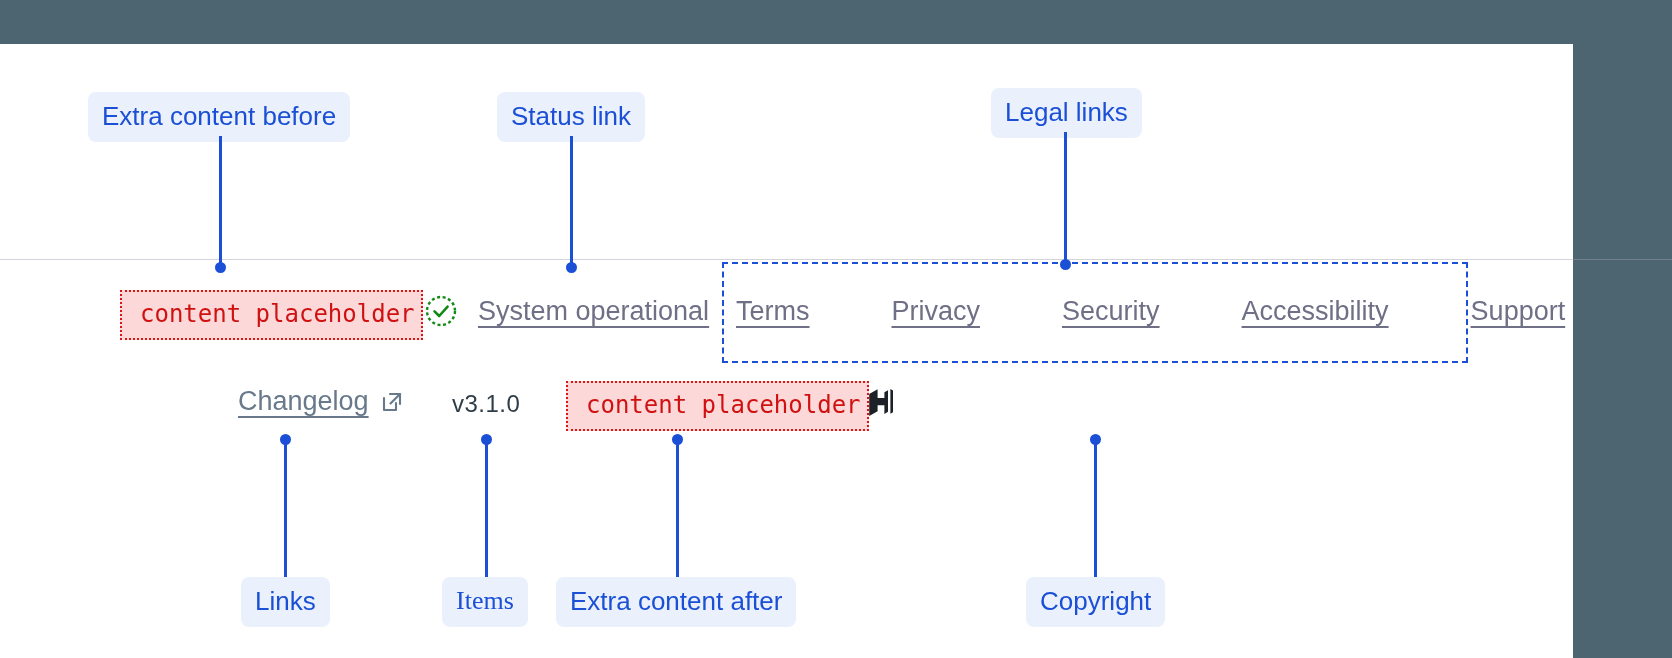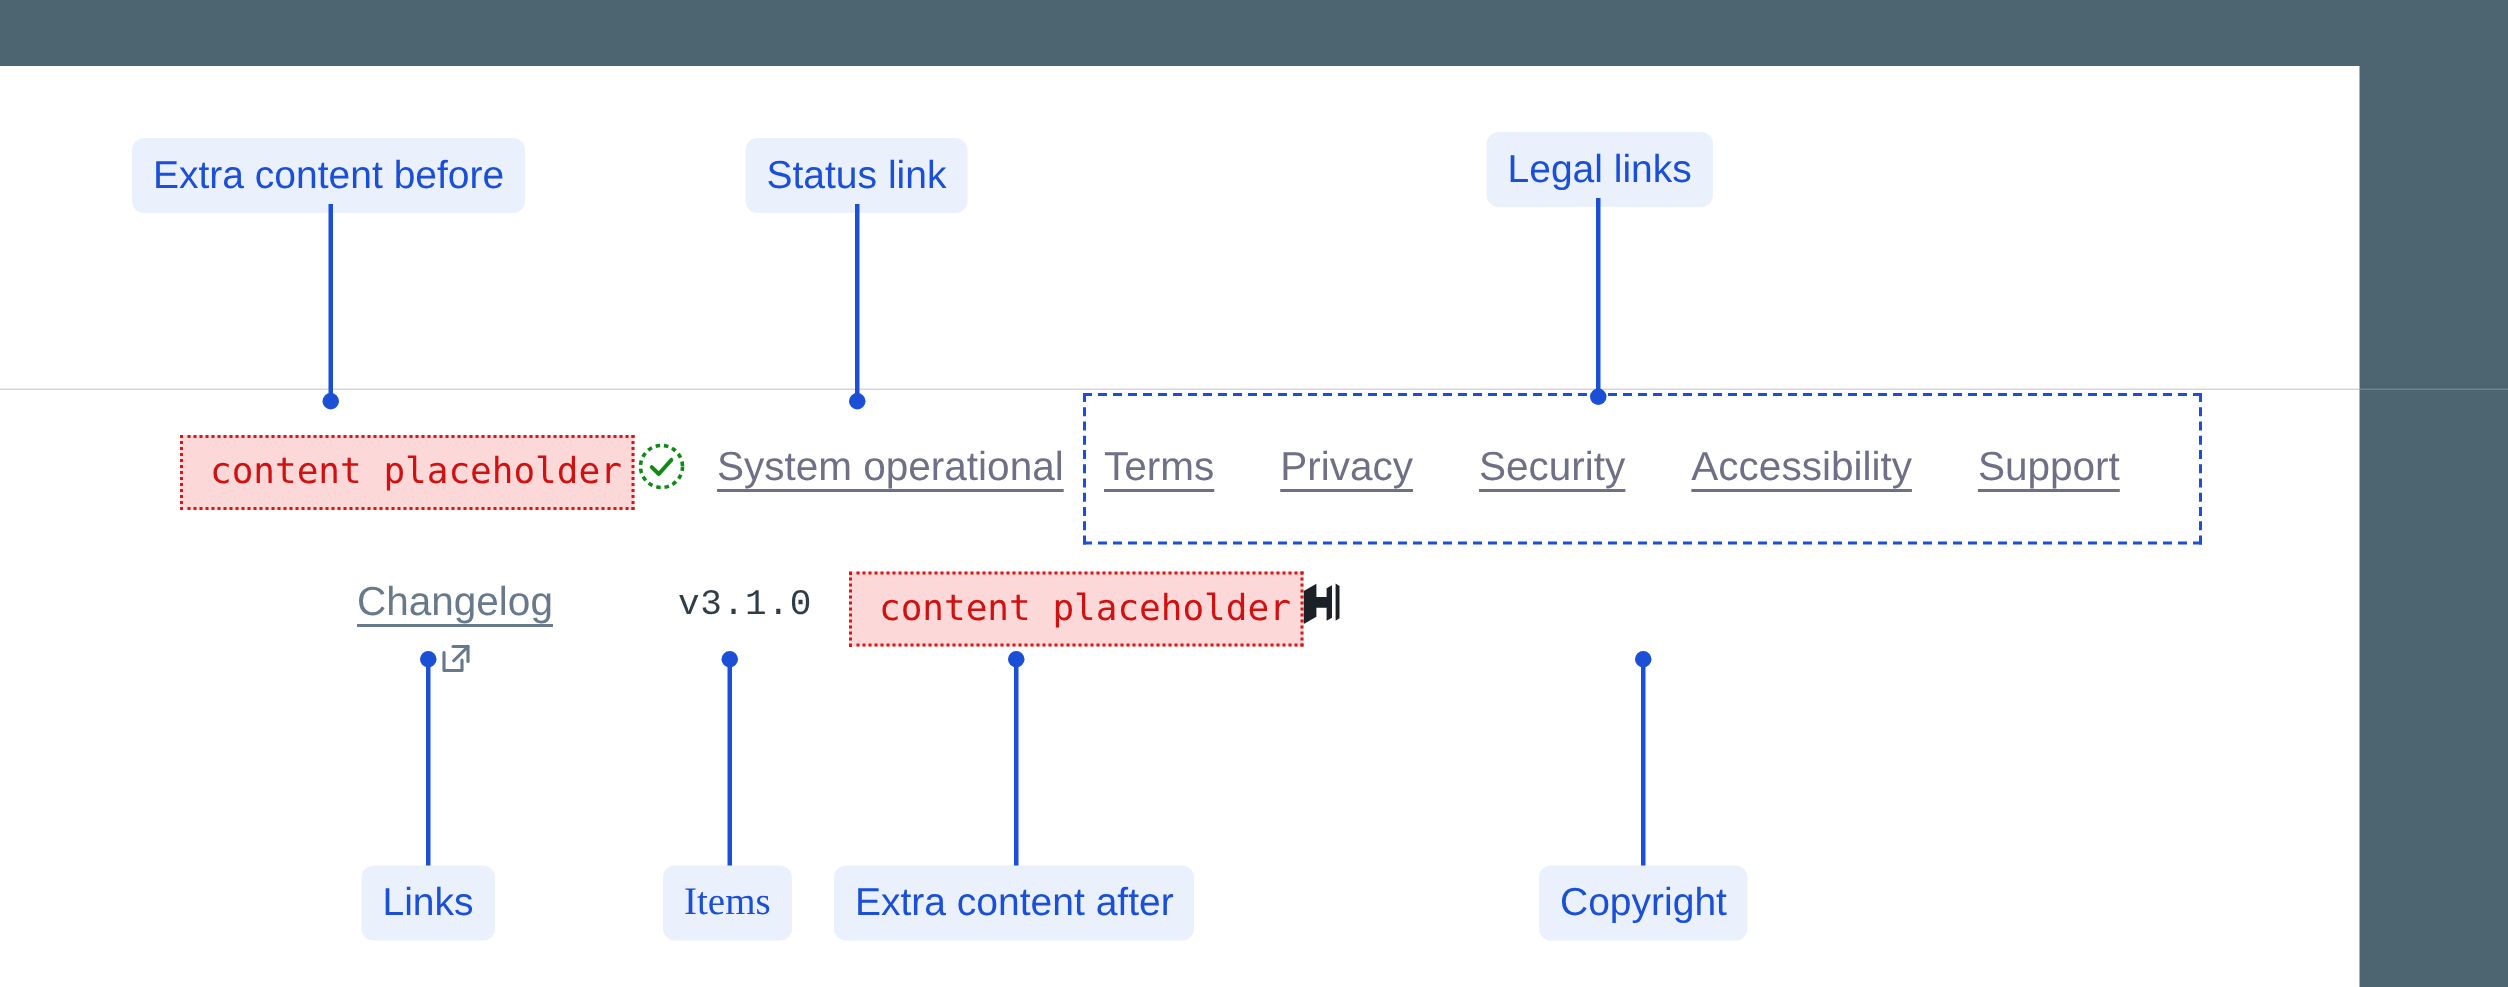--- a/index.html
+++ b/index.html
@@ -87,54 +87,53 @@
     position: absolute;
     left: 722px; top: 218px;
     width: 746px; height: 101px;
     border: 2px dashed #1a4fd6;
   }
   .legal-links {
     position: absolute;
     left: 736px; top: 252px;
     display: flex;
     align-items: center;
-    gap: 44px;
+    gap: 82px;
   }
   .legal-links a {
     color: #6f6f86;
     font-size: 27px;
     text-decoration: underline;
     text-underline-offset: 6px;
     white-space: nowrap;
   }
 
   
   .changelog-group {
     position: absolute;
     left: 238px; top: 342px;
     display: flex;
     align-items: center;
     gap: 10px;
-    flex-direction: column;
   }
   .changelog-link {
     color: #67798a;
     font-size: 27px;
     text-decoration: underline;
     text-underline-offset: 6px;
     white-space: nowrap;
   }
   .ext-icon { width: 24px; height: 24px; display: block; }
 
   .version {
     position: absolute;
     left: 452px; top: 346px;
     color: #2e3d48;
     font-size: 24px;
-    font-family: Liberation Mono, monospace;
+    font-family: Liberation Sans, sans-serif;
     letter-spacing: 0.5px;
     white-space: nowrap;
   }
 
   .copyright-group {
     position: absolute;
     left: 866px; top: 343px;
     display: flex;
     align-items: center;
     gap: 14px;

